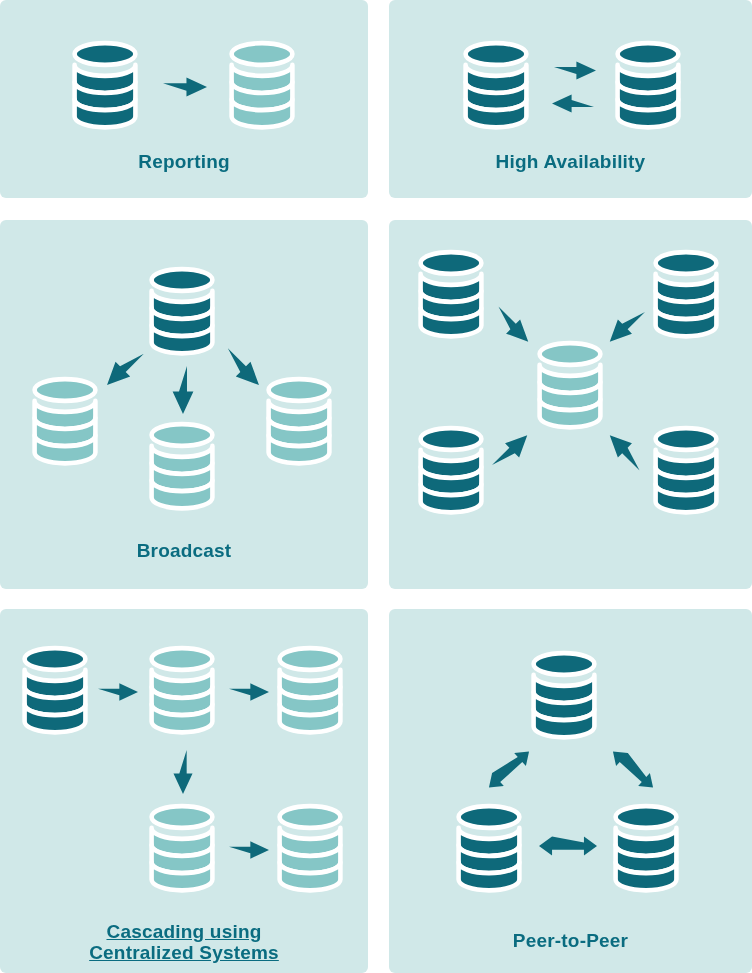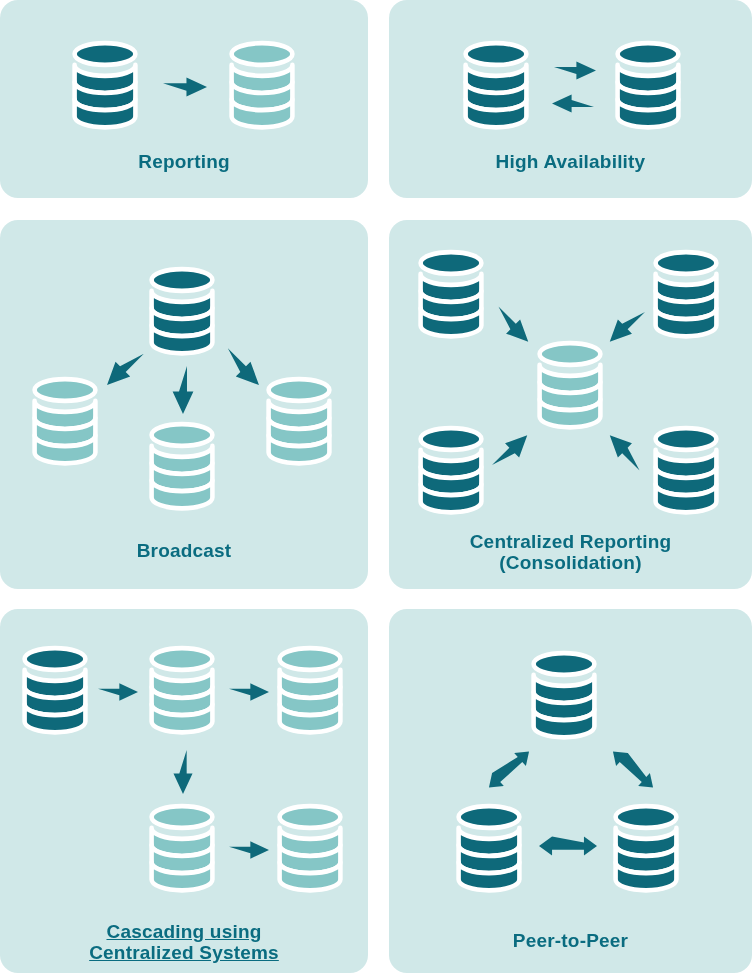--- a/index.html
+++ b/index.html
@@ -1,18 +1,18 @@
 <!DOCTYPE html>
 <html style="--page_bg: #ffffff; --panel_bg: #d0e8e8; --db_dark: #0e697a; --db_light: #85c6c6; --arrow: #0e697a; --label: #0a6c80;"><head>
 <meta charset="utf-8">
 <style>
   html,body{margin:0;padding:0;background:var(--page_bg,#fff);}
   body{font-family:"Liberation Sans",sans-serif;}
   .canvas{position:relative;width:752px;height:973px;background:var(--page_bg,#fff);overflow:hidden;}
-  .panel{position:absolute;background:var(--panel_bg,#d0e8e8);border-radius:18px;}
+  .panel{position:absolute;background:var(--panel_bg,#d0e8e8);border-radius:6px;}
   .db{position:absolute;color:var(--db_dark,#0e697a);}
   .db.light{color:var(--db_light,#85c6c6);}
   .arrow{position:absolute;color:var(--arrow,#0e697a);}
   .panel-label{position:absolute;left:0;right:0;text-align:center;
     font-weight:700;font-size:19px;line-height:21px;color:var(--label,#0a6c80);
     letter-spacing:.2px;}
   .panel-label div:empty{display:none;}
 </style>
 </head>
 <body>
@@ -116,24 +116,20 @@
       </svg>
     <svg class="arrow" style="left:99px;top:220px;transform:rotate(-45deg);" width="46" height="23" viewBox="0 0 60 30">
         <use href="#arrow-shape"></use>
       </svg>
     <svg class="arrow" style="left:214px;top:220px;transform:rotate(-135deg);" width="46" height="23" viewBox="0 0 60 30">
         <use href="#arrow-shape"></use>
       </svg>
     <svg class="db light" style="left:143px;top:120px;" width="76" height="92" viewBox="0 0 100 118" preserveAspectRatio="none">
         <use href="#db-shape"></use>
       </svg>
-    <div class="panel-label" style="bottom:16px;">
-      <div>Centralized Reporting</div>
-      <div>(Consolidation)</div>
-    </div>
   </section>
 
   <section class="panel" style="left:0;top:609px;width:368px;height:364px;">
     <svg class="db" style="left:17px;top:36px;" width="76" height="92" viewBox="0 0 100 118" preserveAspectRatio="none">
         <use href="#db-shape"></use>
       </svg>
     <svg class="arrow" style="left:98px;top:73px;" width="40" height="20" viewBox="0 0 60 30">
         <use href="#arrow-shape"></use>
       </svg>
     <svg class="db light" style="left:144px;top:36px;" width="76" height="92" viewBox="0 0 100 118" preserveAspectRatio="none">

